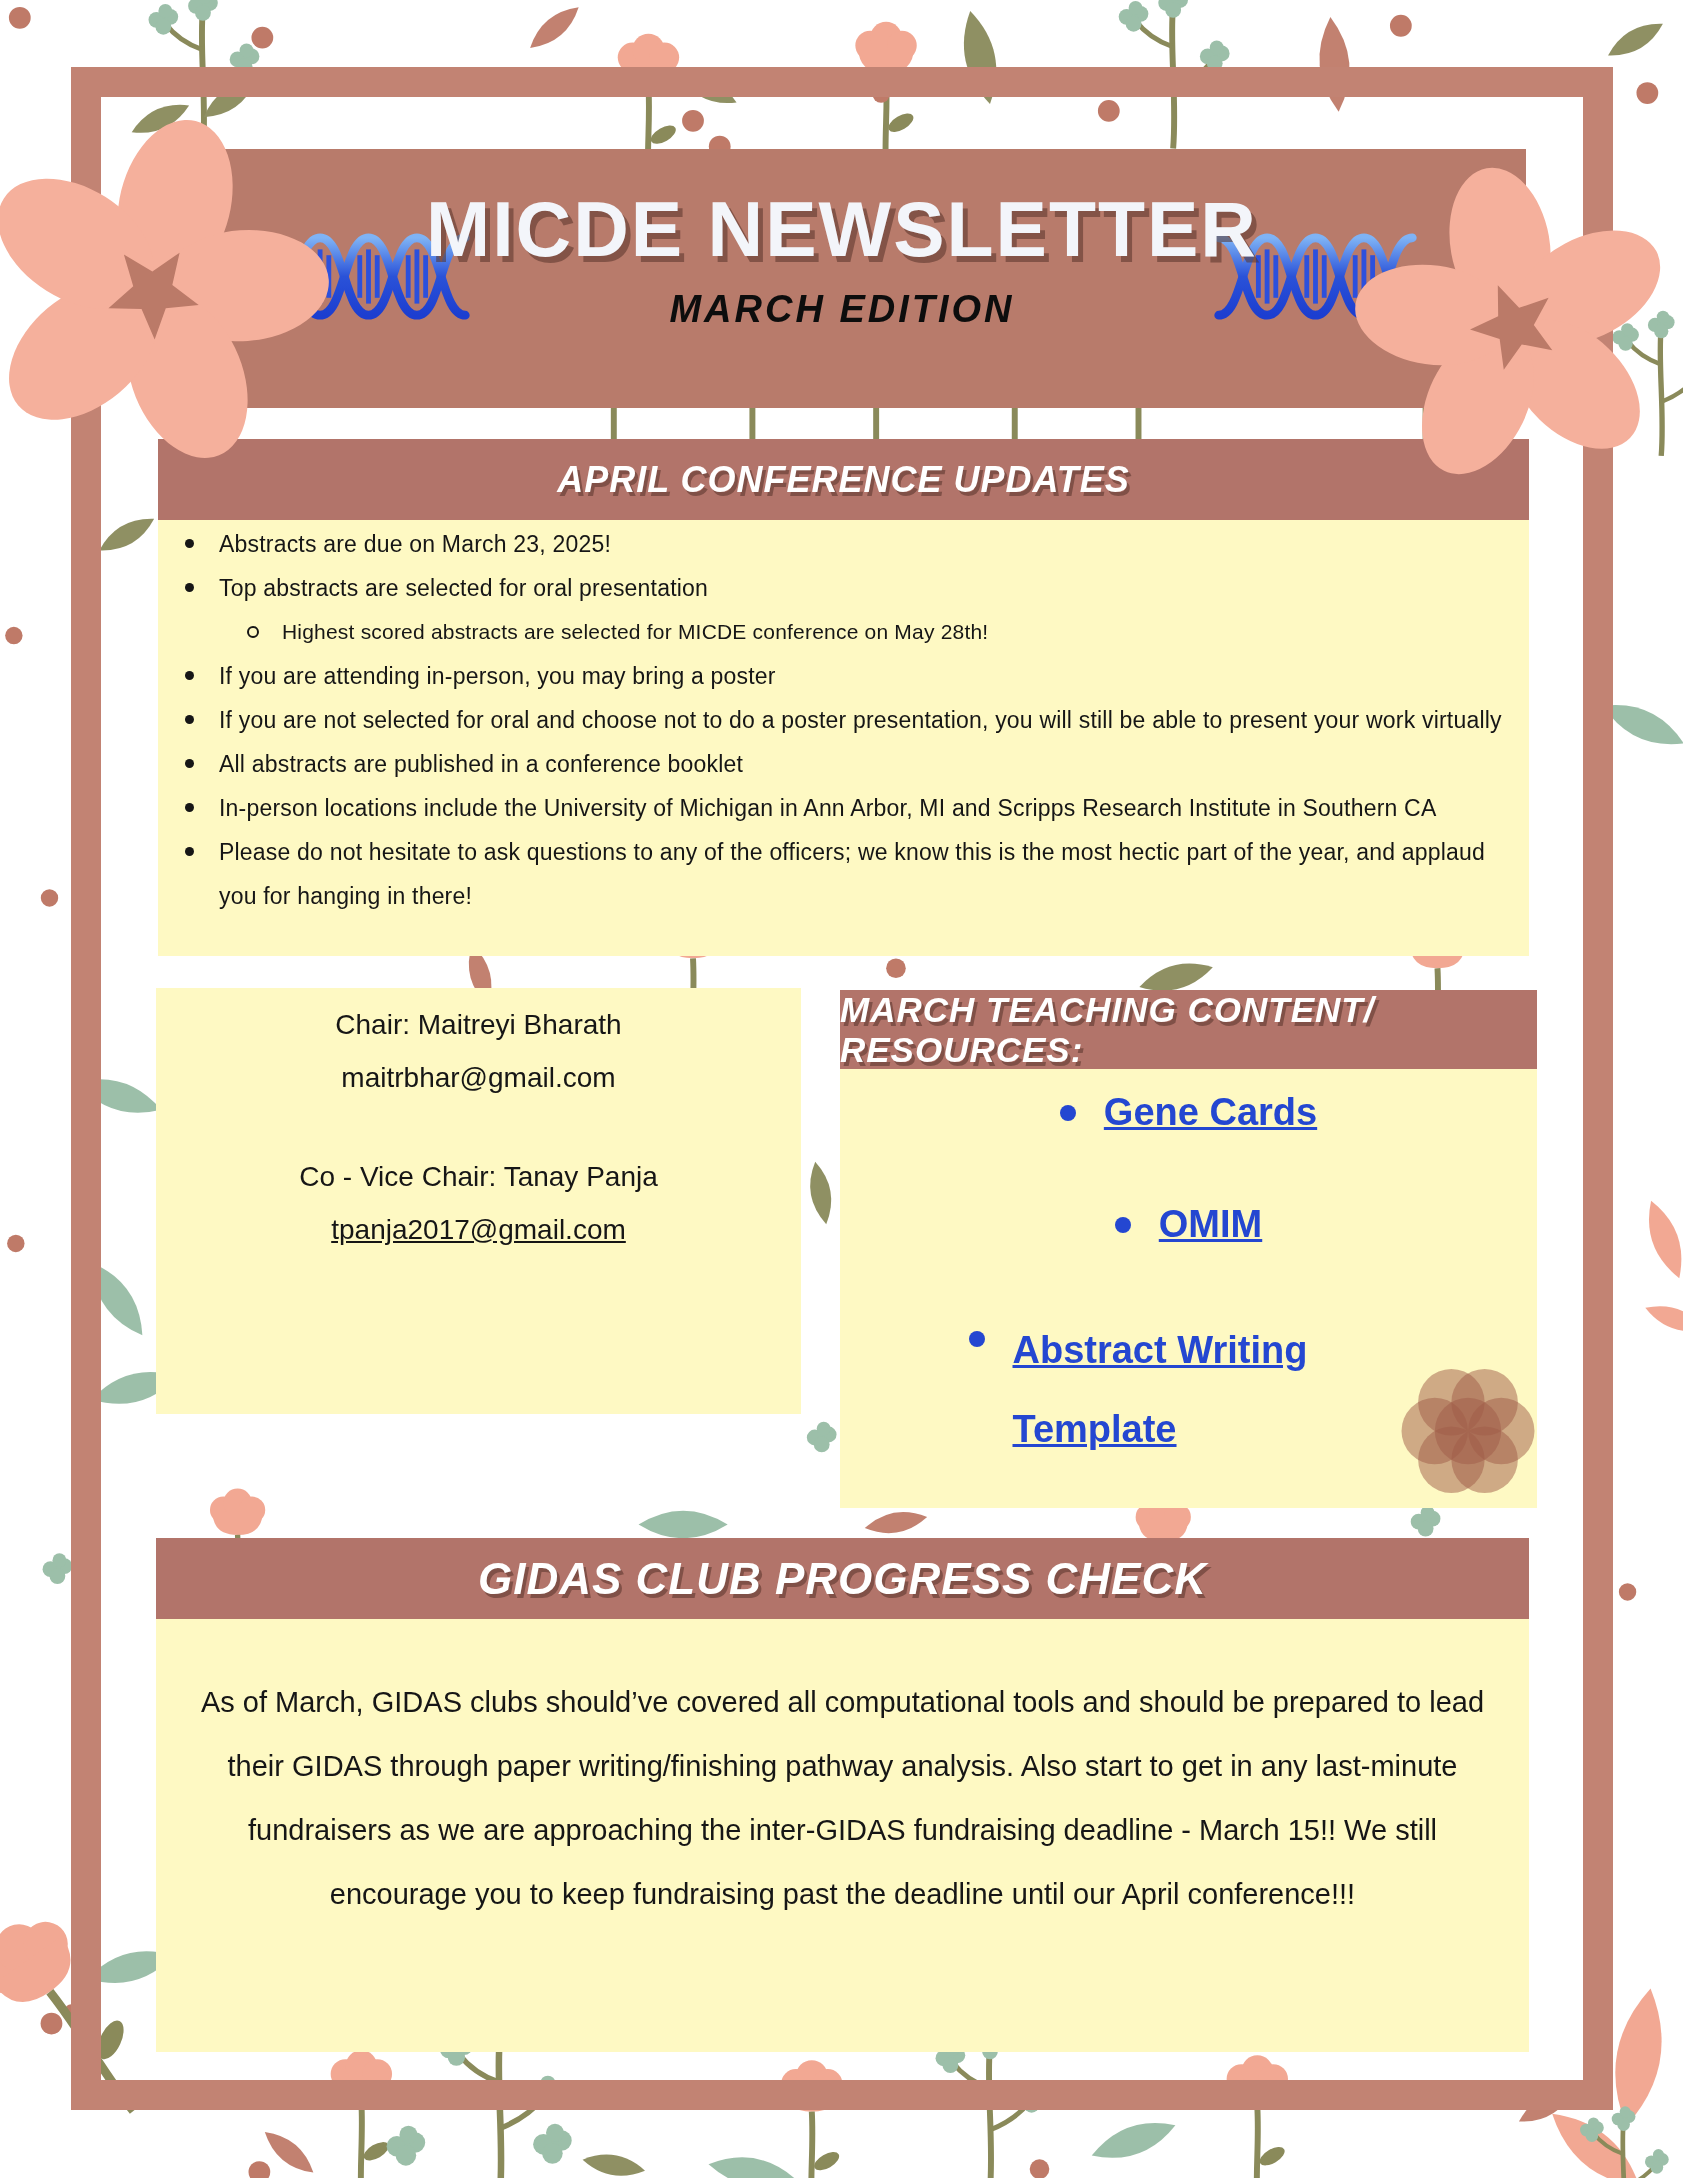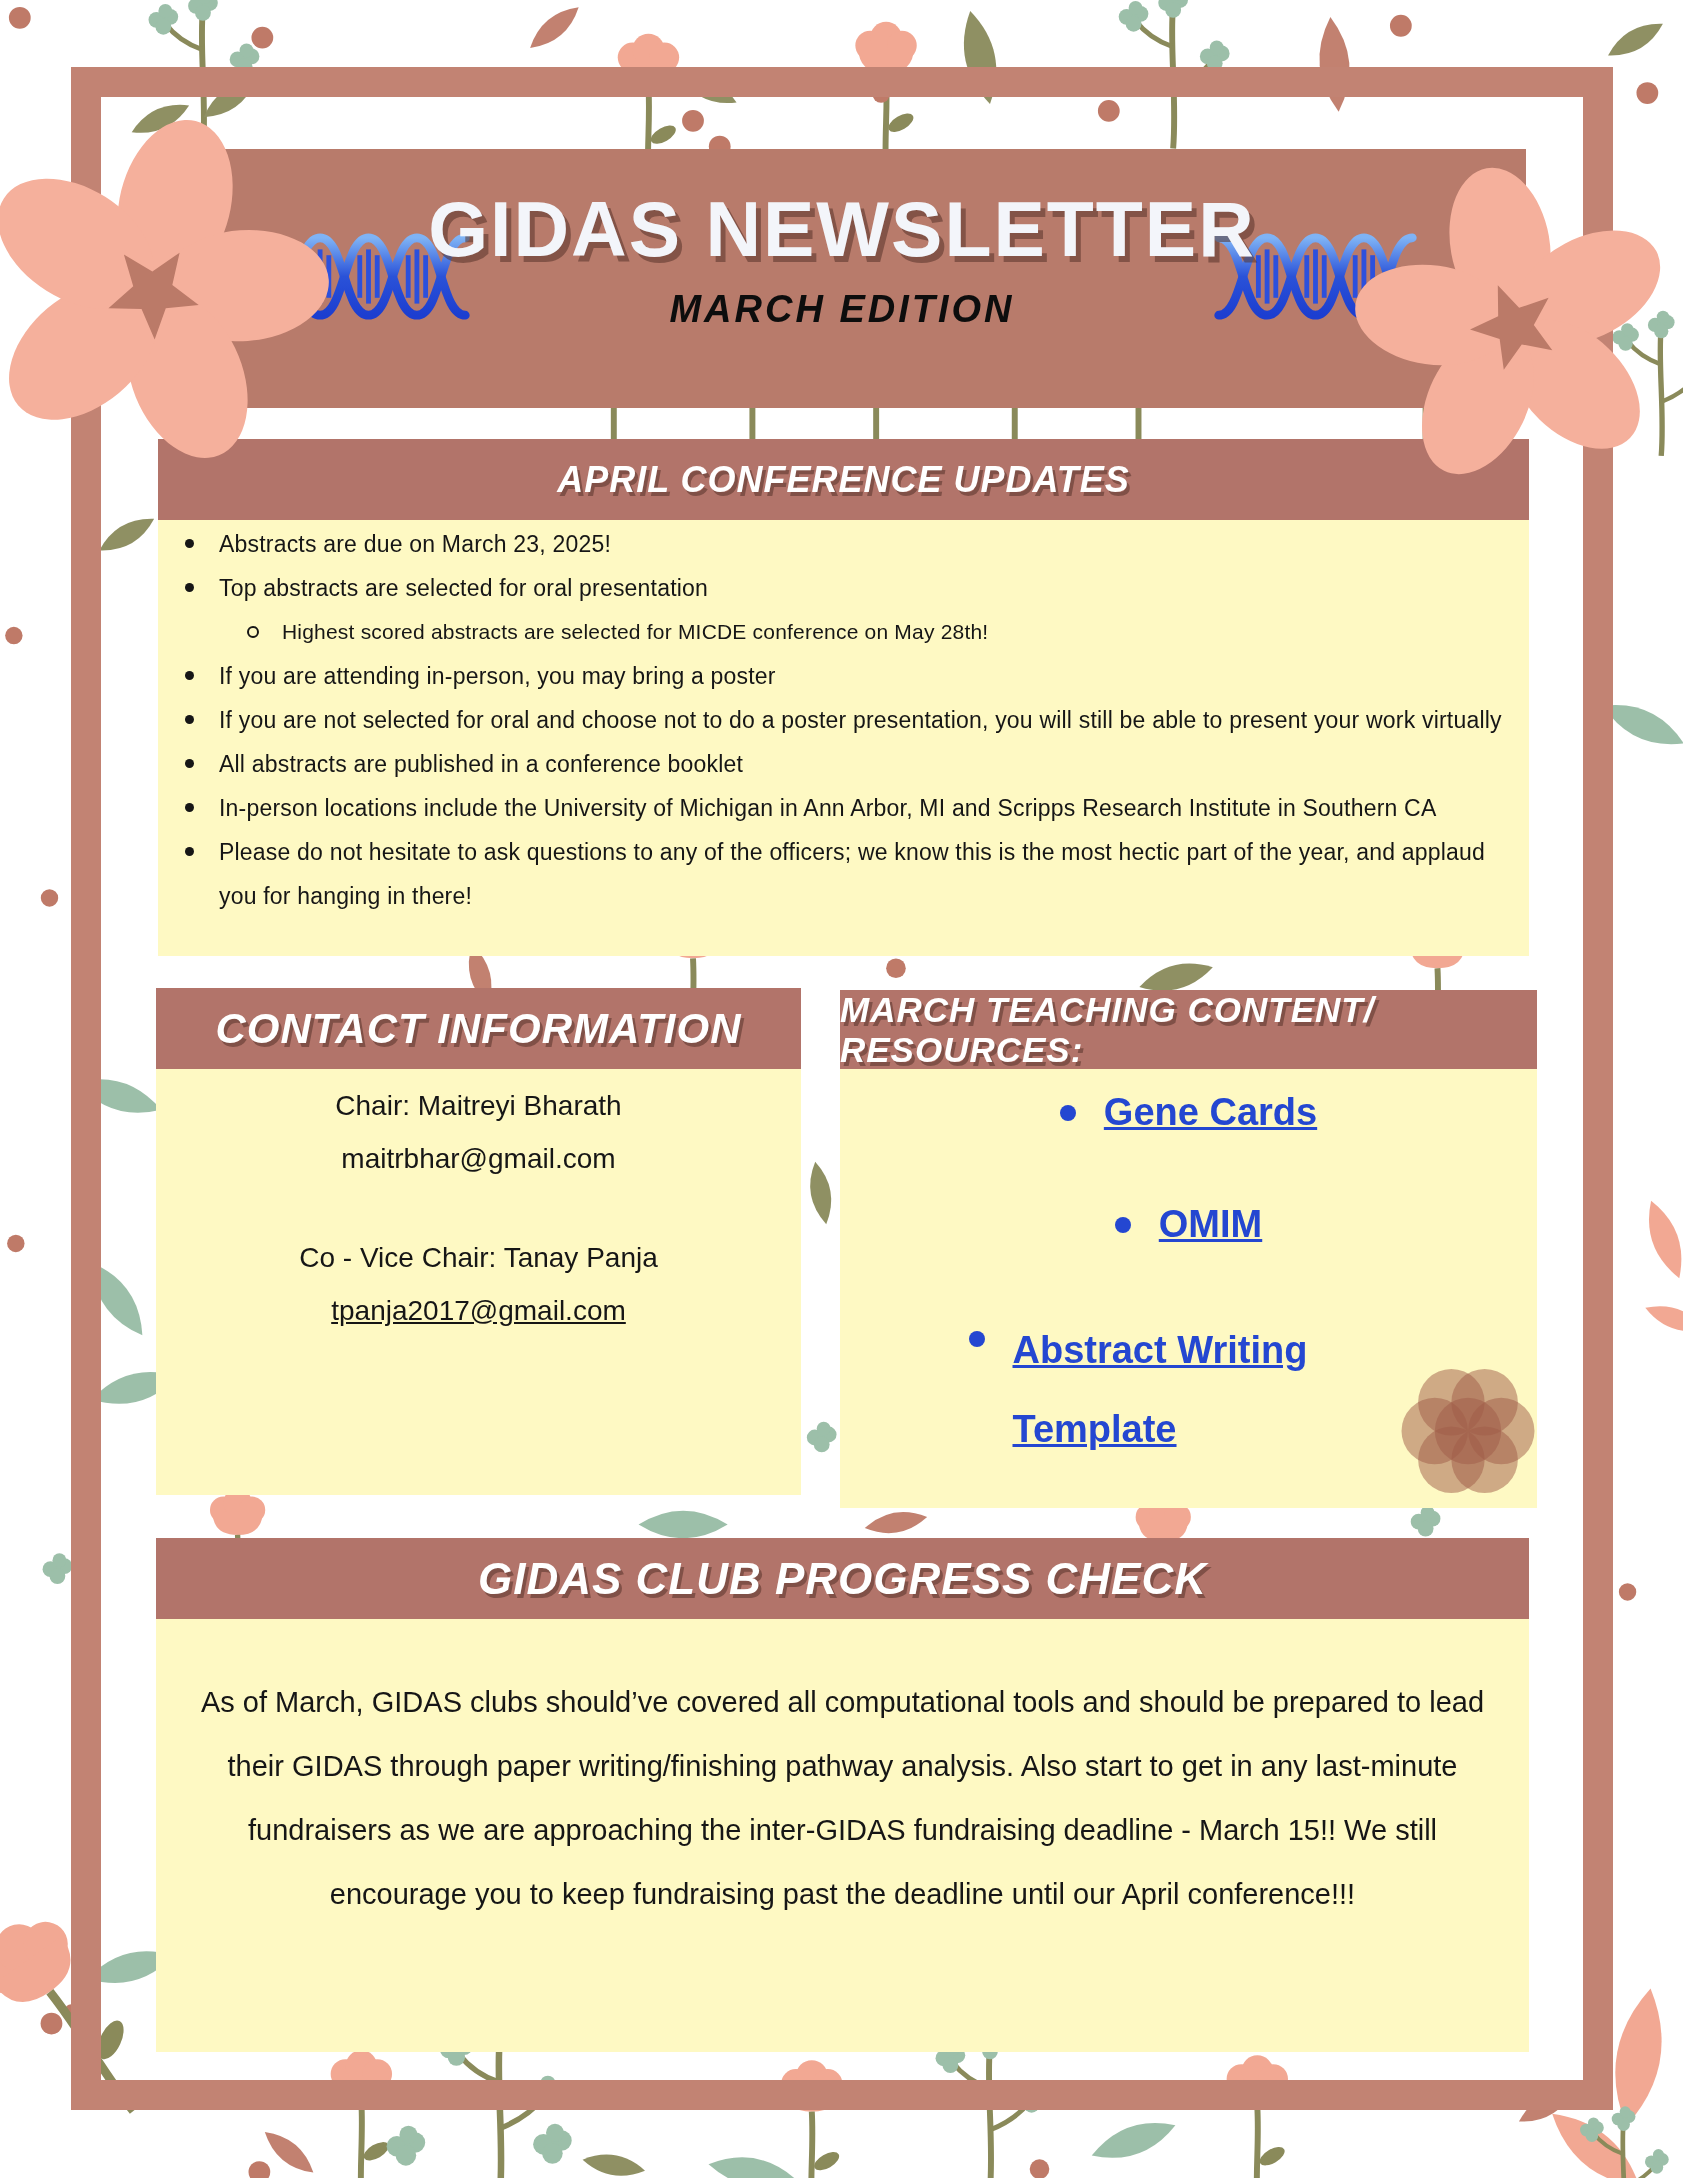--- a/index.html
+++ b/index.html
@@ -272,21 +272,21 @@
           <line x1="119" y1="38" x2="119" y2="82"></line>
         <line x1="151" y1="38" x2="151" y2="82"></line>
           <line x1="160" y1="32" x2="160" y2="88"></line>
           <line x1="169" y1="38" x2="169" y2="82"></line>
       </g>
       <g fill="none" stroke="url(#dnag)" stroke-width="9" stroke-linecap="round">
         <path d="M10,20 C35,20 35,100 60,100 C85,100 85,20 110,20 C135,20 135,100 160,100 C185,100 185,20 210,20"></path>
         <path d="M10,100 C35,100 35,20 60,20 C85,20 85,100 110,100 C135,100 135,20 160,20 C185,20 185,100 210,100"></path>
       </g>
     </svg>
-    <div class="banner-title">GIDAS NEWSLETTER</div>
+    <div class="banner-title">MICDE NEWSLETTER</div>
     <div class="banner-edition">MARCH EDITION</div>
   </div>
 
   <svg class="deco" style="left:-30px; top:104px;" width="376" height="376" viewBox="0 0 380 380">
     <g transform="translate(185,190) rotate(14)">
       <g fill="#f5b09c">
         <ellipse cx="0" cy="-92" rx="56" ry="86"></ellipse>
         <ellipse cx="0" cy="-92" rx="56" ry="86" transform="rotate(72)"></ellipse>
         <ellipse cx="0" cy="-92" rx="56" ry="86" transform="rotate(144)"></ellipse>
         <ellipse cx="0" cy="-92" rx="56" ry="86" transform="rotate(216)"></ellipse>
@@ -320,23 +320,20 @@
         <li class="l1">If you are attending in-person, you may bring a poster</li>
         <li class="l1">If you are not selected for oral and choose not to do a poster presentation, you will still be able to present your work virtually</li>
         <li class="l1">All abstracts are published in a conference booklet</li>
         <li class="l1">In-person locations include the University of Michigan in Ann Arbor, MI and Scripps Research Institute in Southern CA</li>
         <li class="l1">Please do not hesitate to ask questions to any of the officers; we know this is the most hectic part of the year, and applaud you for hanging in there!</li>
       </ul>
     </div>
   </section>
 
   <section class="panel contact">
-    <div class="panel-header">
-      <span>CONTACT INFORMATION</span>
-    </div>
     <div class="panel-body">
       <div class="entry">
         <div class="role">Chair: Maitreyi Bharath</div>
         <div class="email">maitrbhar@gmail.com</div>
       </div>
       <div class="entry">
         <div class="role">Co - Vice Chair: Tanay Panja</div>
         <div><a class="email" href="#">tpanja2017@gmail.com</a></div>
       </div>
     </div>

